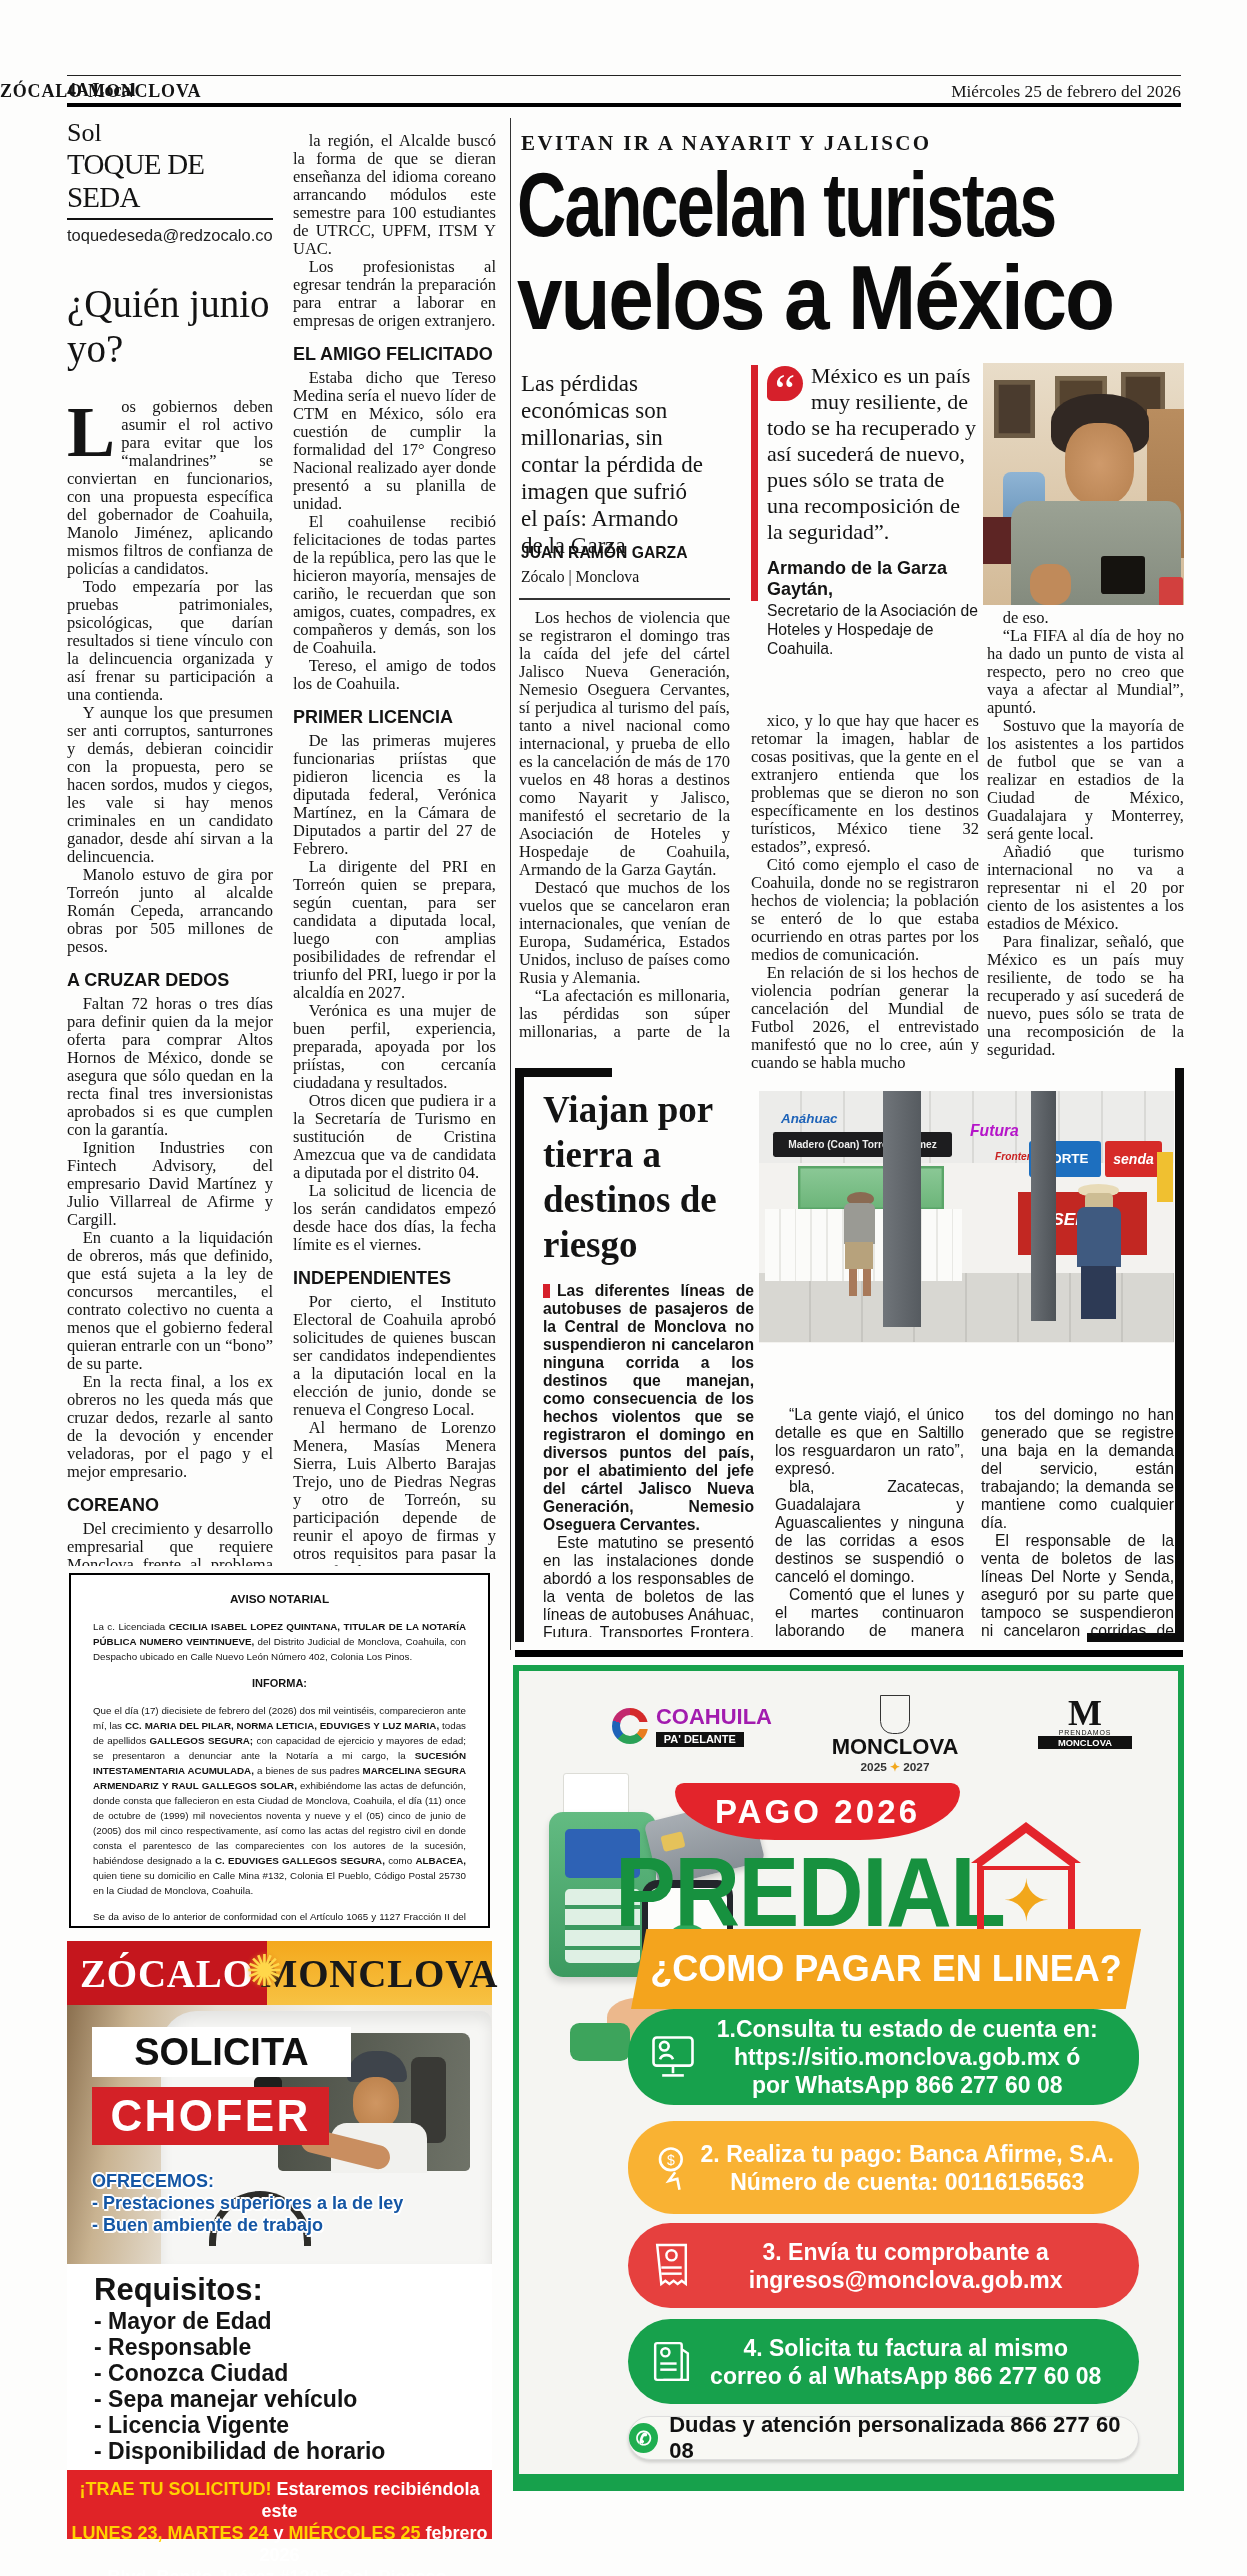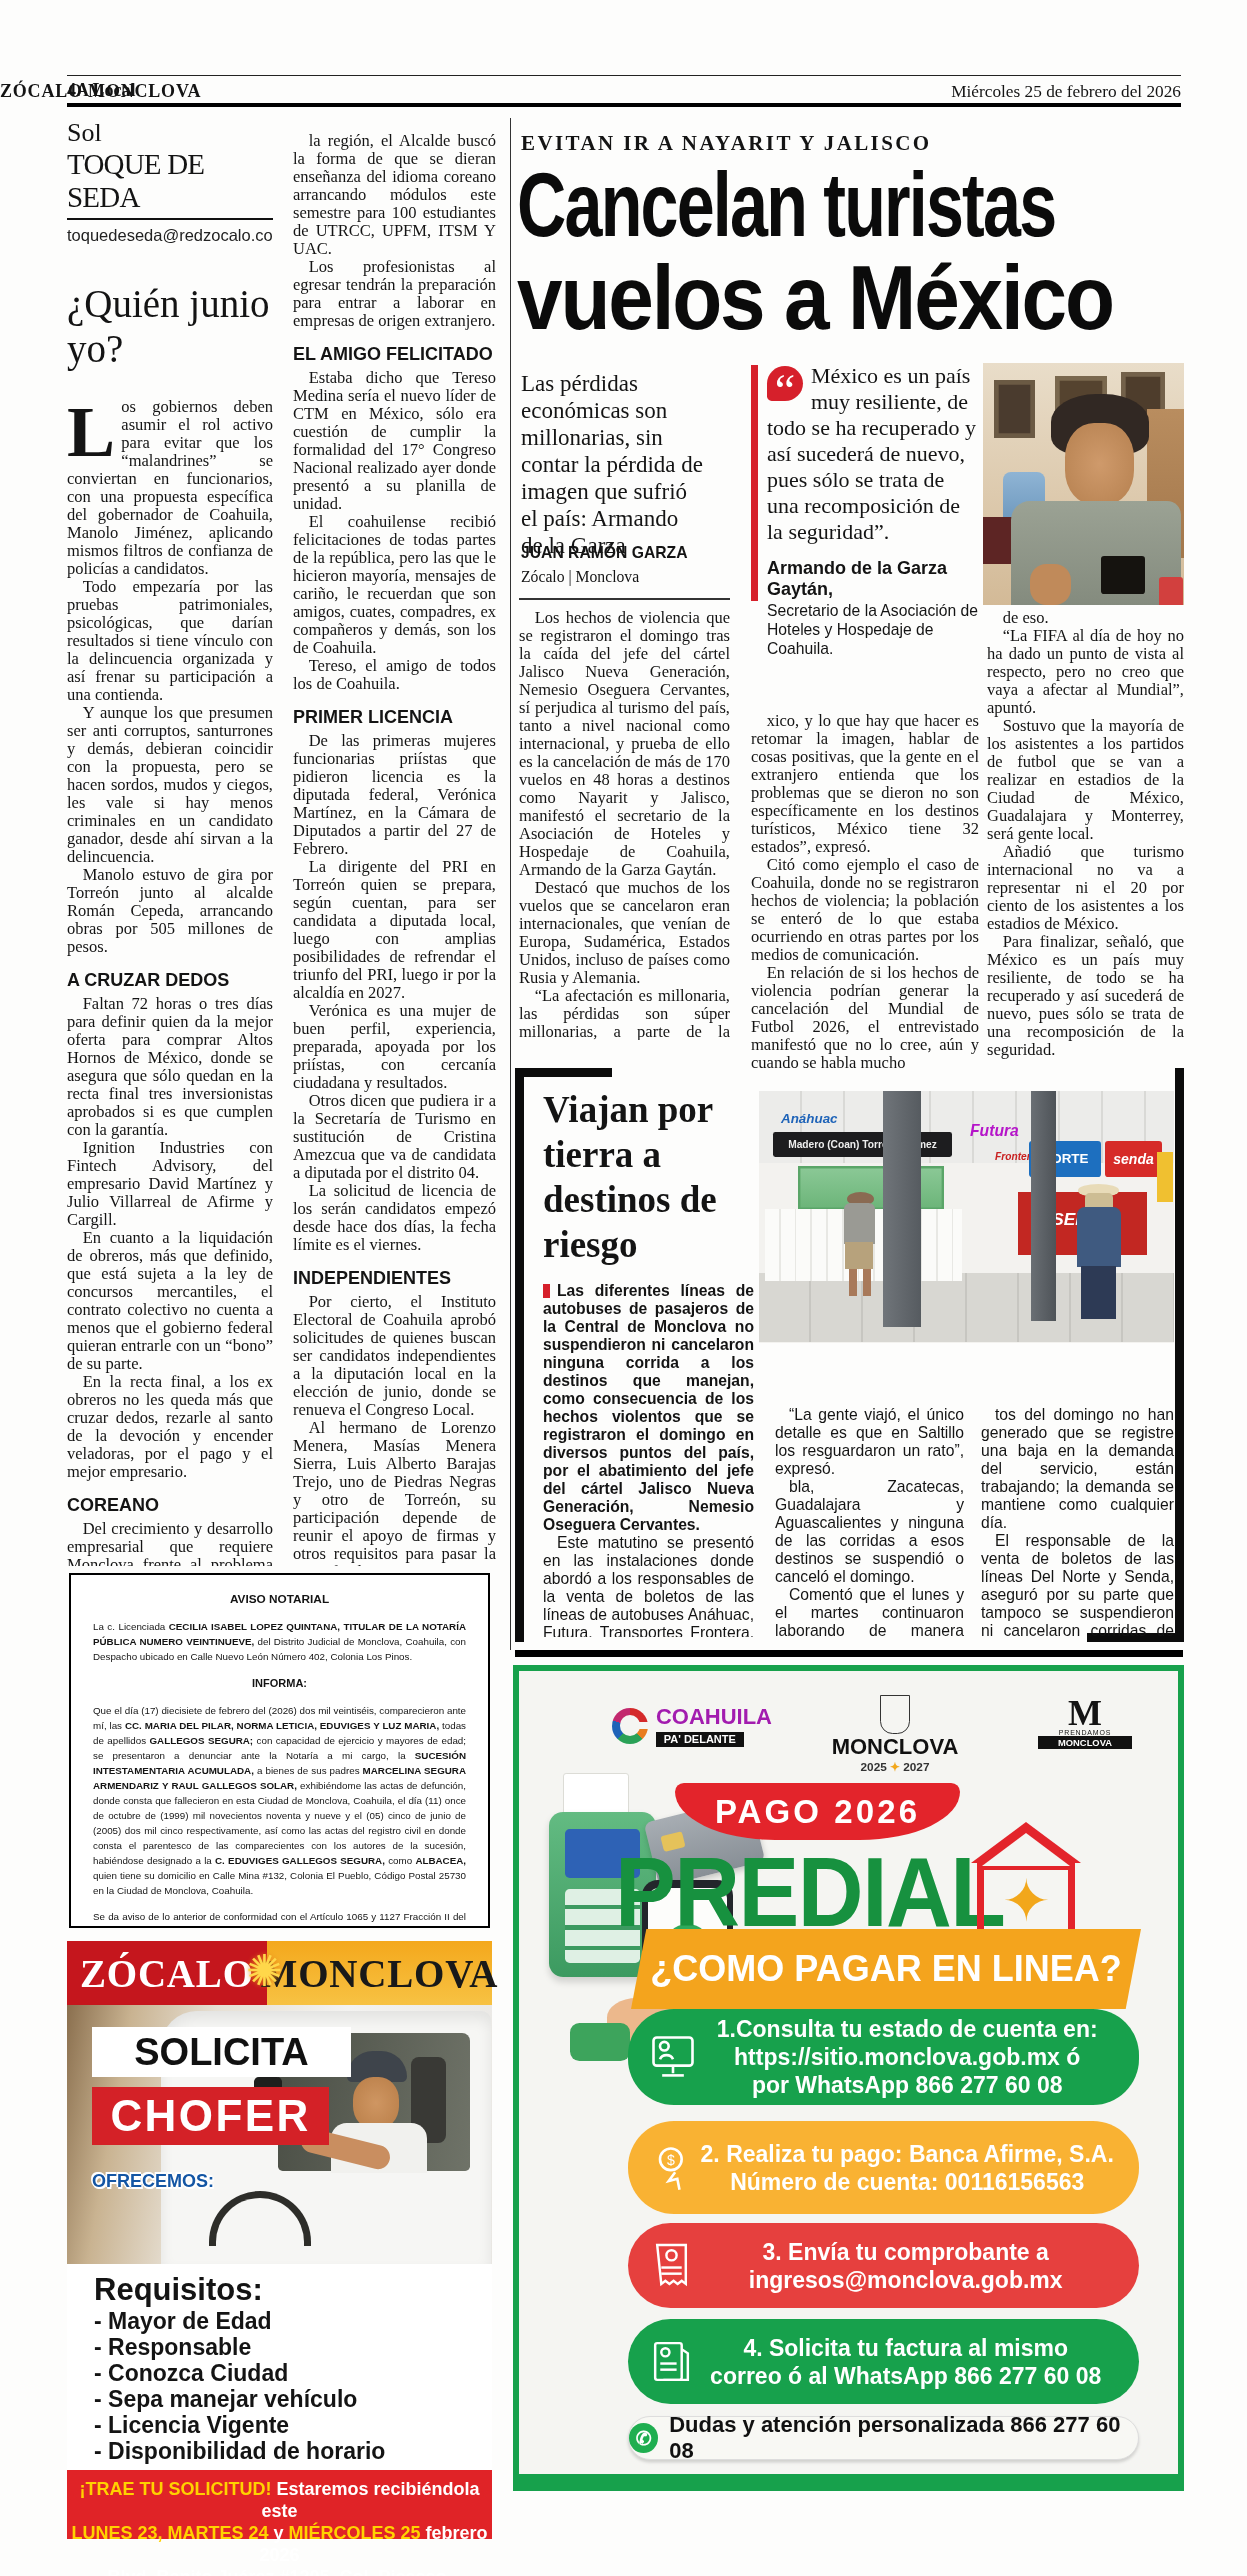--- a/index.html
+++ b/index.html
@@ -294,20 +294,24 @@
       <div class="abs" style="left:344px;top:52px;width:35px;height:86px;background:#393935;border-radius:7.9px"></div>
       <div class="abs" style="left:280px;top:46px;width:60px;height:31px;background:#3e444b;border-radius:31px 31px 6.3px 6.3px"></div>
       <div class="abs" style="left:286px;top:72px;width:46px;height:52px;background:radial-gradient(#cf9662,#b87d47);border-radius:44%"></div>
       <div class="abs" style="left:264px;top:118px;width:96px;height:50px;background:#f1f1ee;border-radius:15.7px 15.7px 0 0"></div>
       <div class="abs" style="left:233px;top:132px;width:91px;height:23.6px;background:#c98e60;border-radius:12.6px;transform:rotate(14deg)"></div>
       <div class="abs" style="left:142px;top:186px;width:102px;height:55px;border:7.9px solid #2d2d29;border-bottom:none;border-radius:55px 55px 0 0"></div>
       <div class="abs solicita" style="left:25px;top:22px;width:259px">SOLICITA</div>
       <div class="abs chofer" style="left:25px;top:82px;width:237px">CHOFER</div>
       <div class="abs" style="left:25px;top:165px">
         <div class="ofrec">OFRECEMOS:</div>
+        <div class="ofrec">
+            <p>- Prestaciones superiores a la de ley</p>
+            <p>- Buen ambiente de trabajo</p>
+          </div>
       </div>
     </div>
     <div style="padding:7.9px 0 6.3px 27px;background:#fff">
       <div class="req-title">Requisitos:</div>
       <div class="req-list">
           <p>- Mayor de Edad</p>
           <p>- Responsable</p>
           <p>- Conozca Ciudad</p>
           <p>- Sepa manejar vehículo</p>
           <p>- Licencia Vigente</p>

